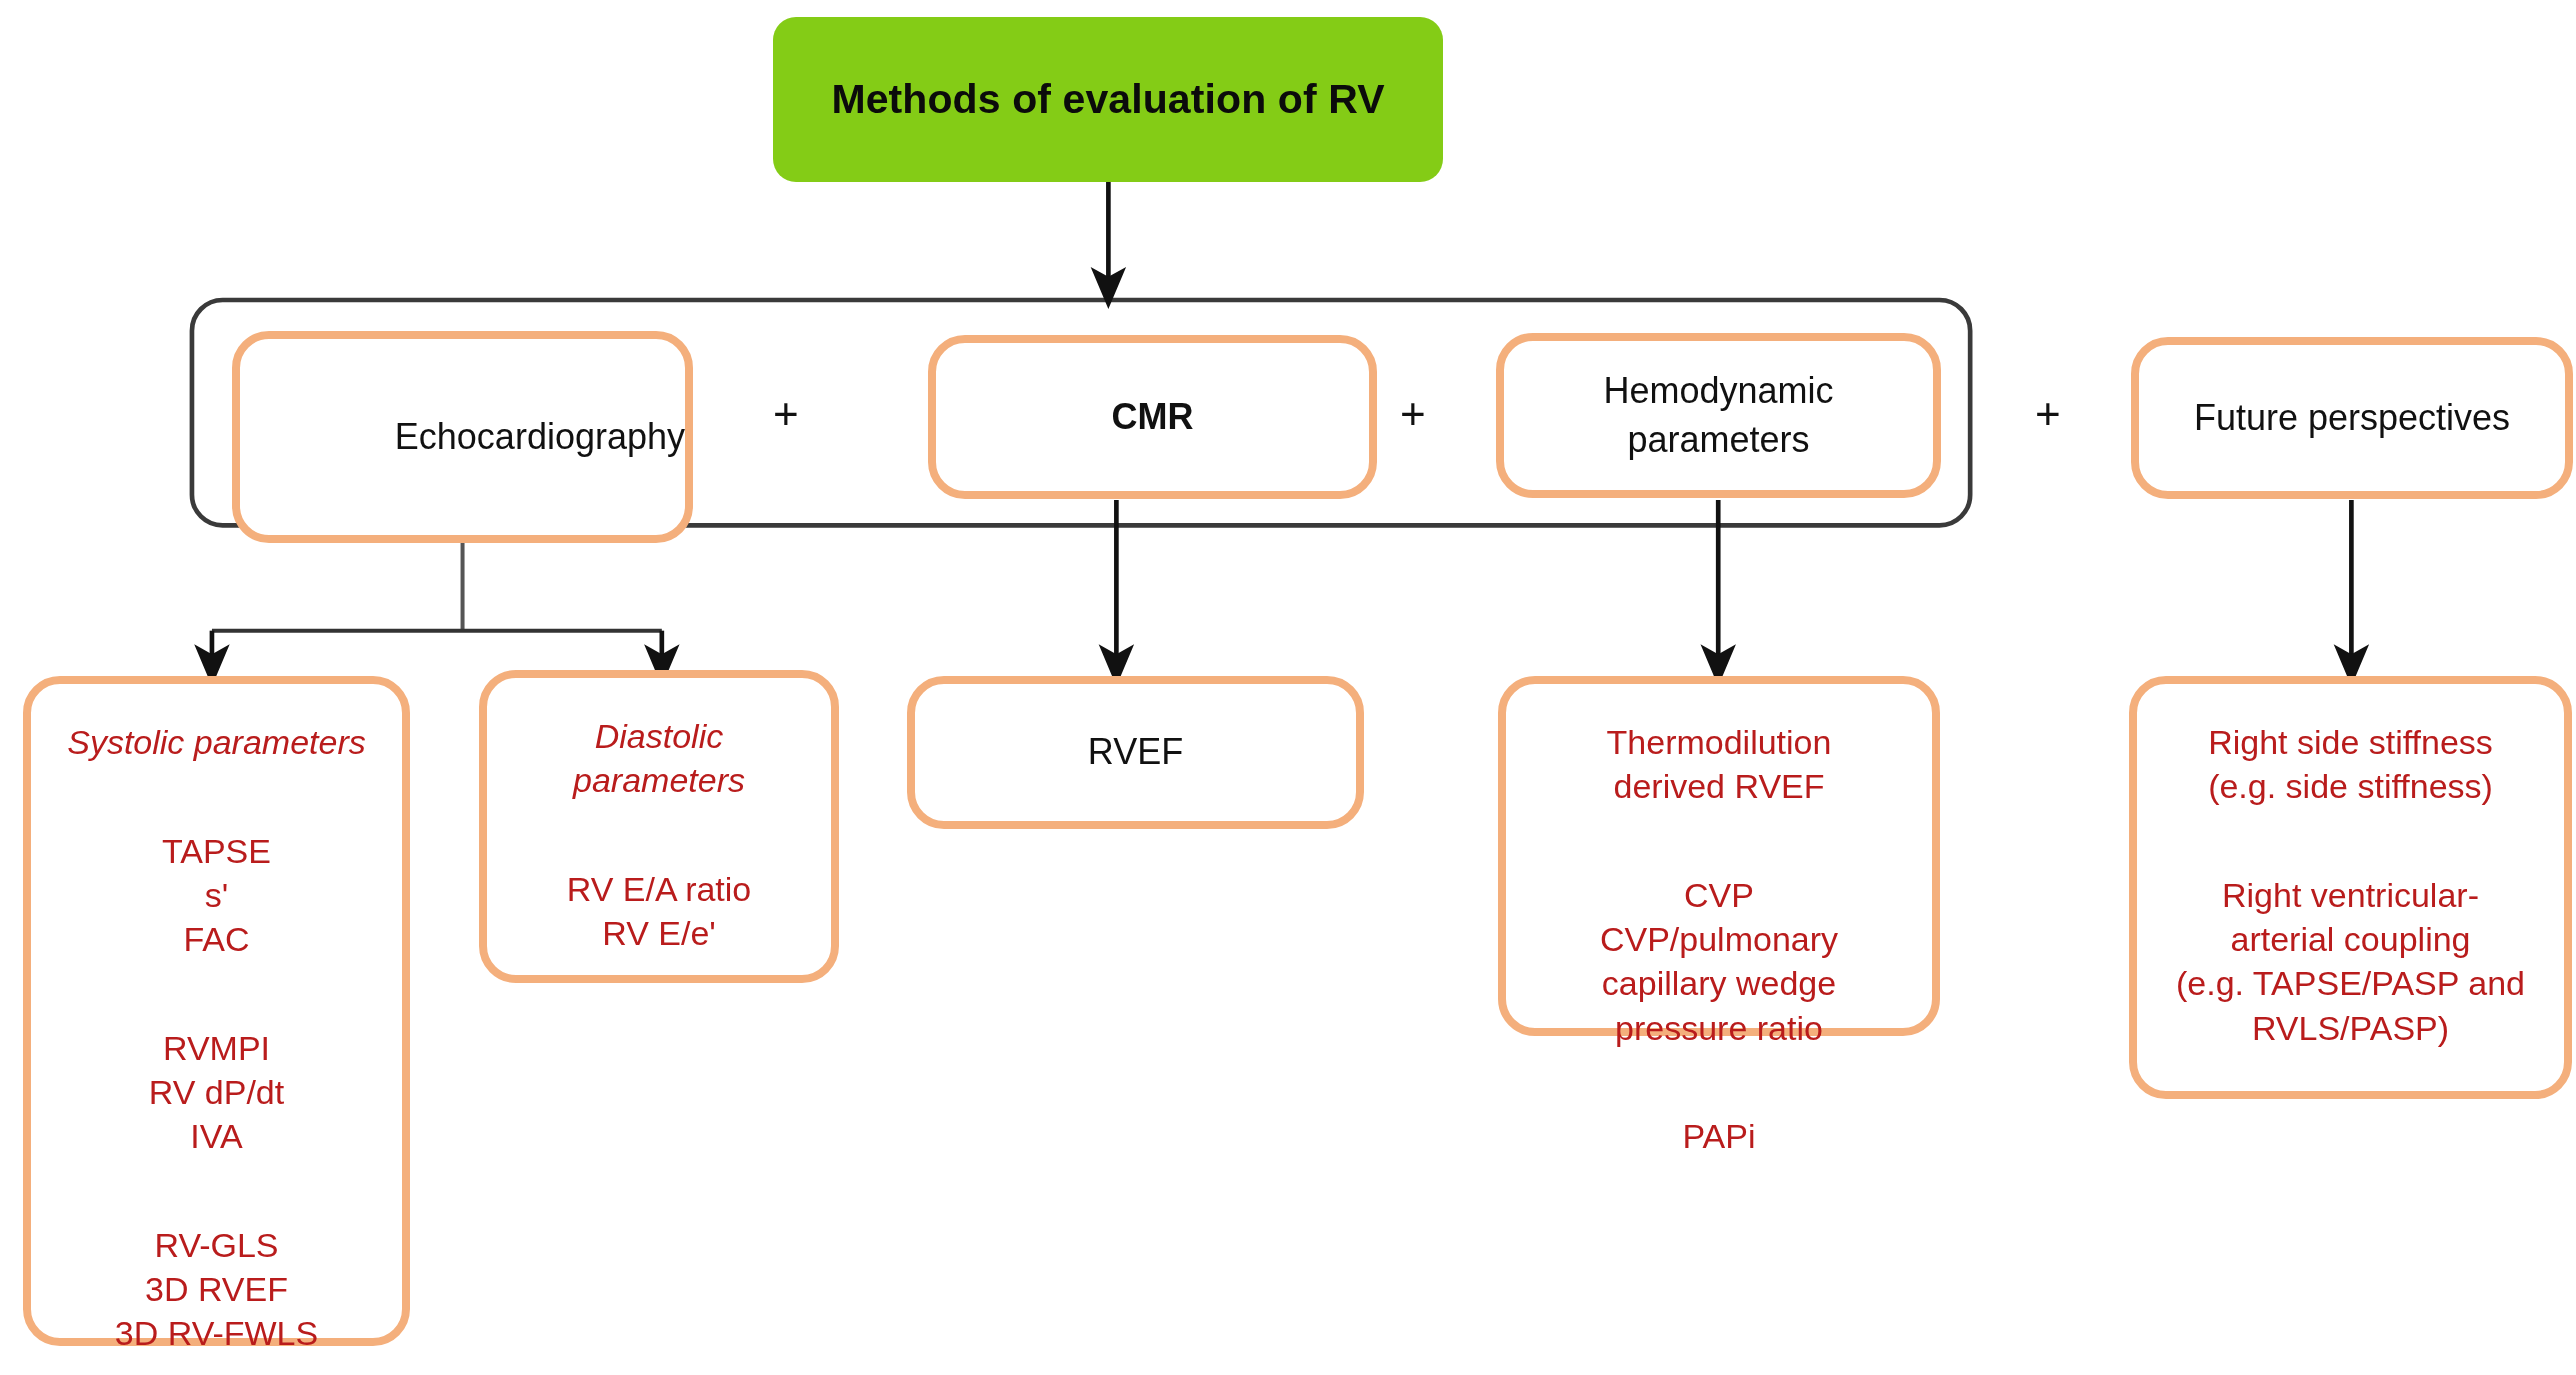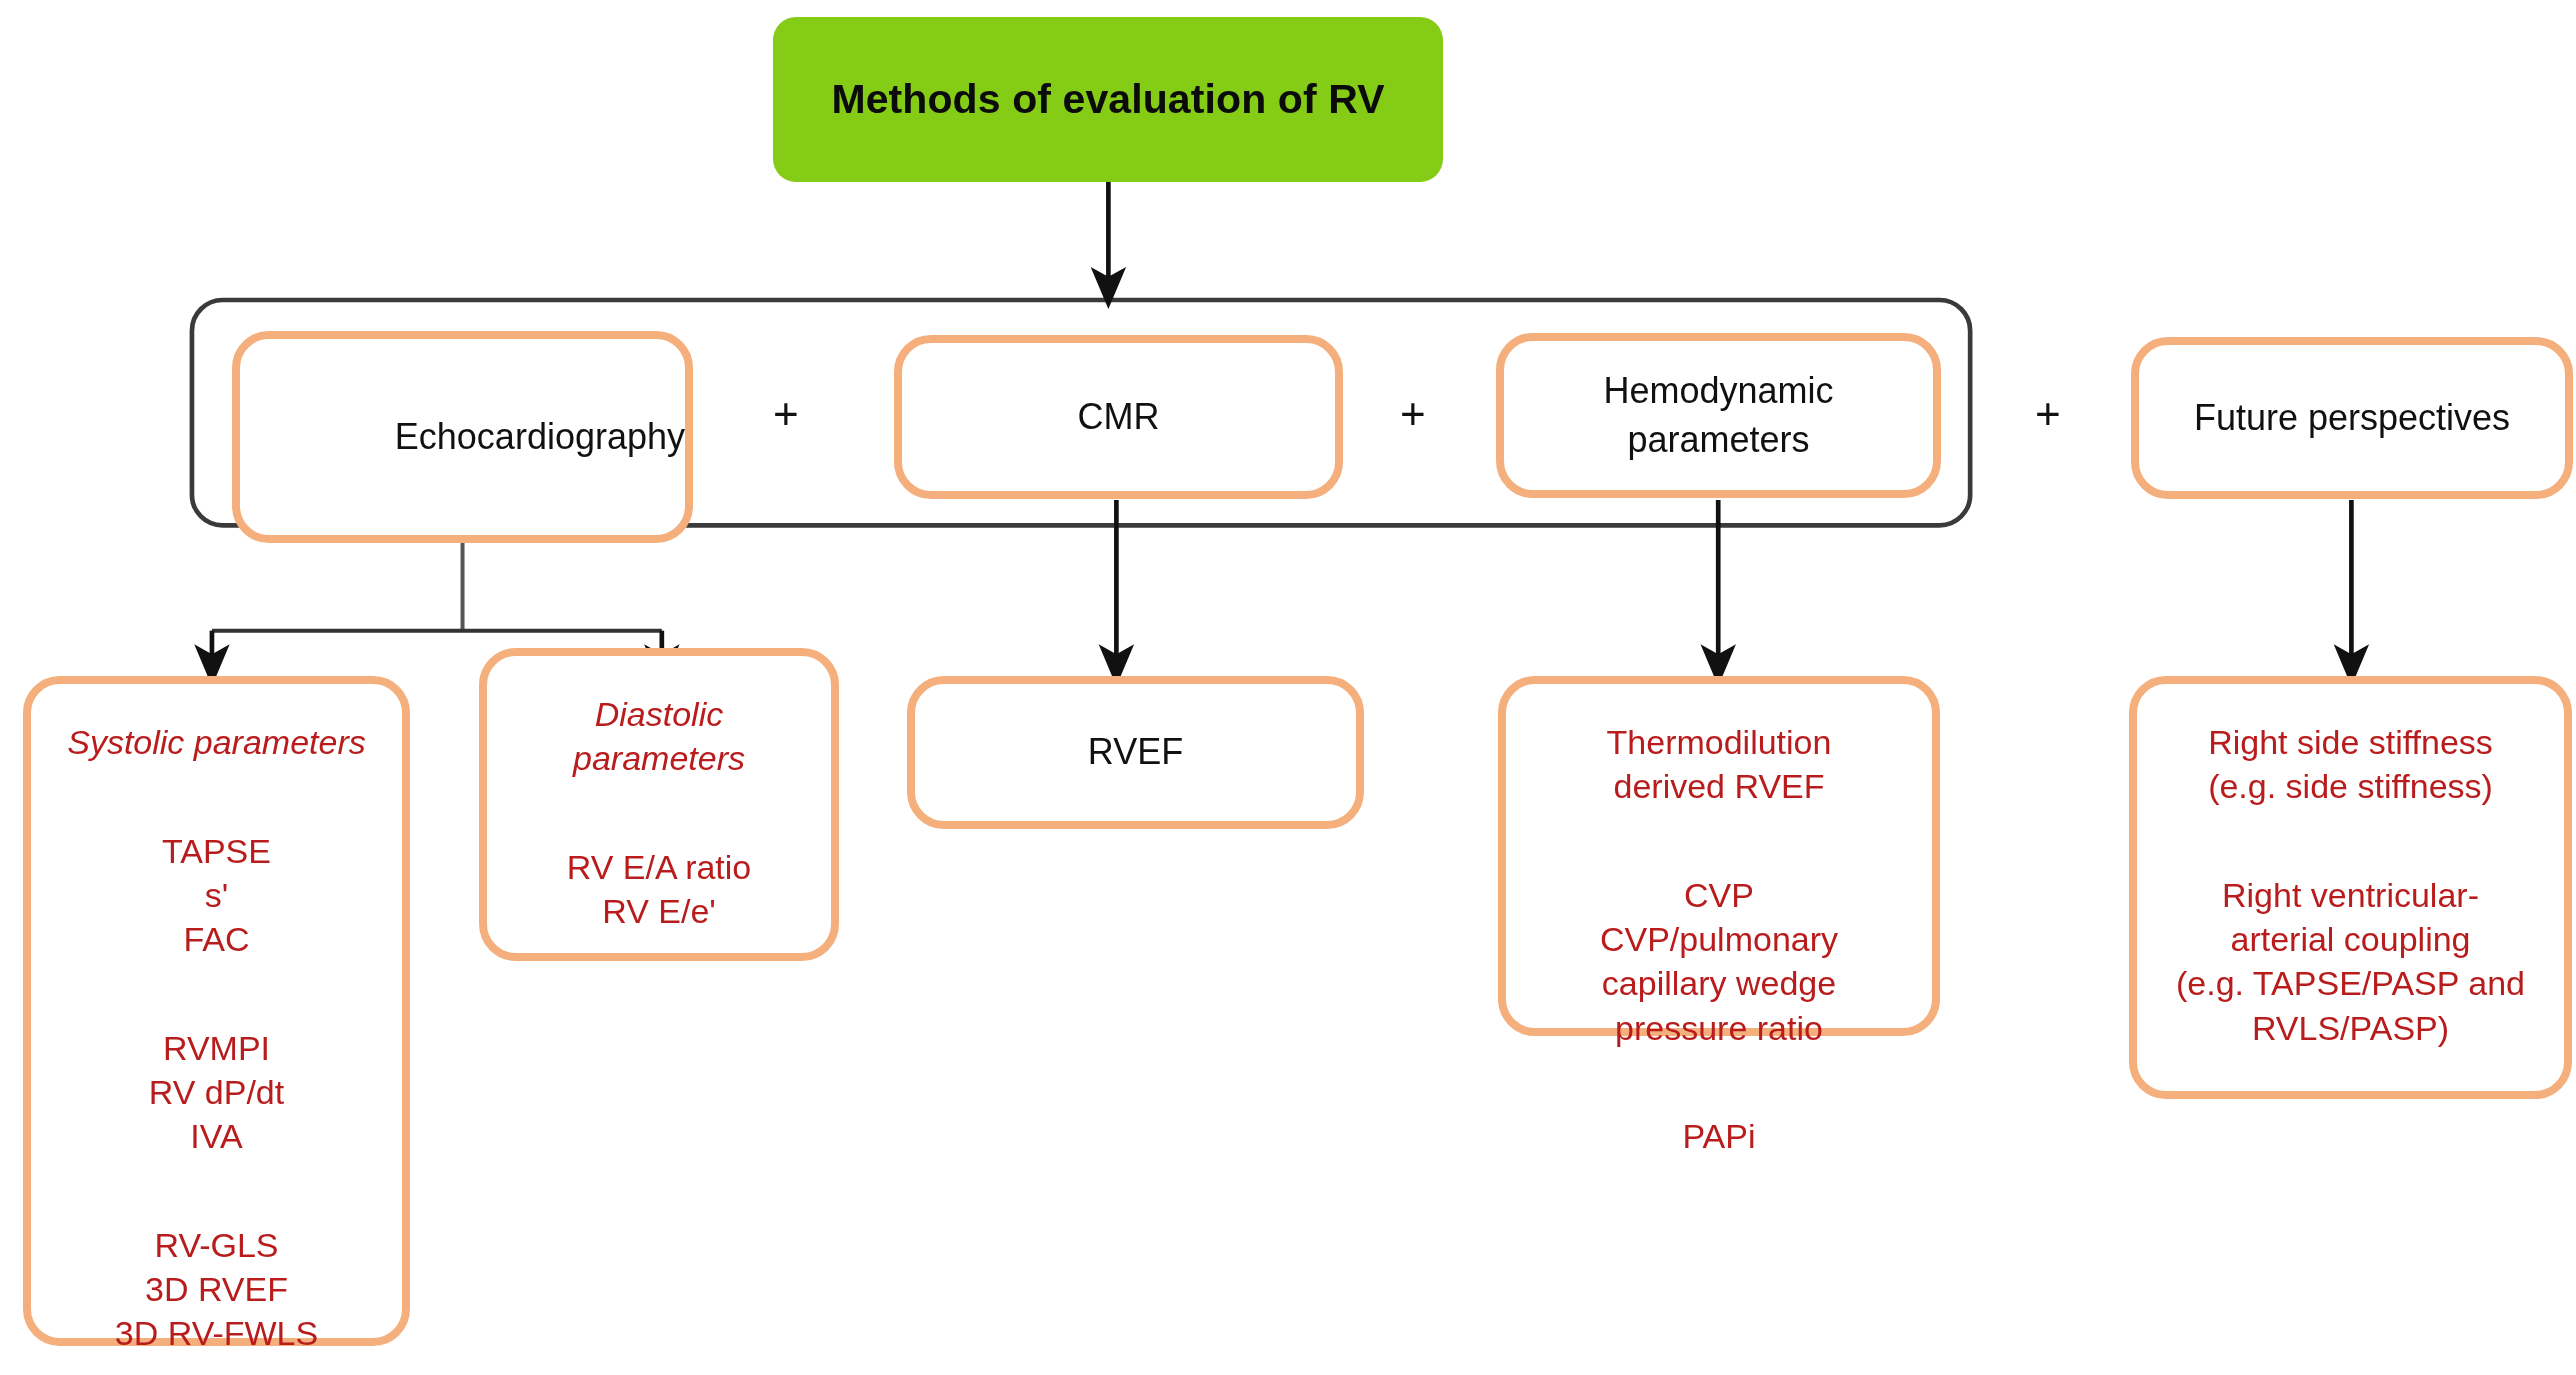--- a/index.html
+++ b/index.html
@@ -63,21 +63,21 @@
   </div>
 
   <div class="node obox" style="left:232px;top:331px;width:461px;height:212px;text-align:right;">
     <div class="lines">
       <span>Echocardiography</span>
     </div>
   </div>
 
   <div class="plus" style="left:773px;top:392px;">+</div>
 
-  <div class="node obox" style="left:894px;top:335px;width:449px;height:164px;">
+  <div class="node obox" style="left:928px;top:335px;width:449px;height:164px;font-weight:bold;">
     <div class="lines">
       <span>CMR</span>
     </div>
   </div>
 
   <div class="plus" style="left:1400px;top:392px;">+</div>
 
   <div class="node obox" style="left:1496px;top:333px;width:445px;height:165px;">
     <div class="lines">
       <span>Hemodynamic</span><br>
@@ -107,21 +107,21 @@
       <span>RV dP/dt</span><br>
       <span>IVA</span>
       <span class="sp"></span>
       <span class="sp"></span>
       <span>RV-GLS</span><br>
       <span>3D RVEF</span><br>
       <span>3D RV-FWLS</span>
     </div>
   </div>
 
-  <div class="node obox leaf" style="left:479px;top:648px;width:360px;height:313px;">
+  <div class="node obox leaf" style="left:479px;top:670px;width:360px;height:313px;">
     <div class="lines">
       <span class="hdr">Diastolic</span><br>
       <span class="hdr">parameters</span>
       <span class="sp"></span>
       <span class="sp"></span>
       <span>RV E/A ratio</span><br>
       <span>RV E/e'</span>
     </div>
   </div>
 

